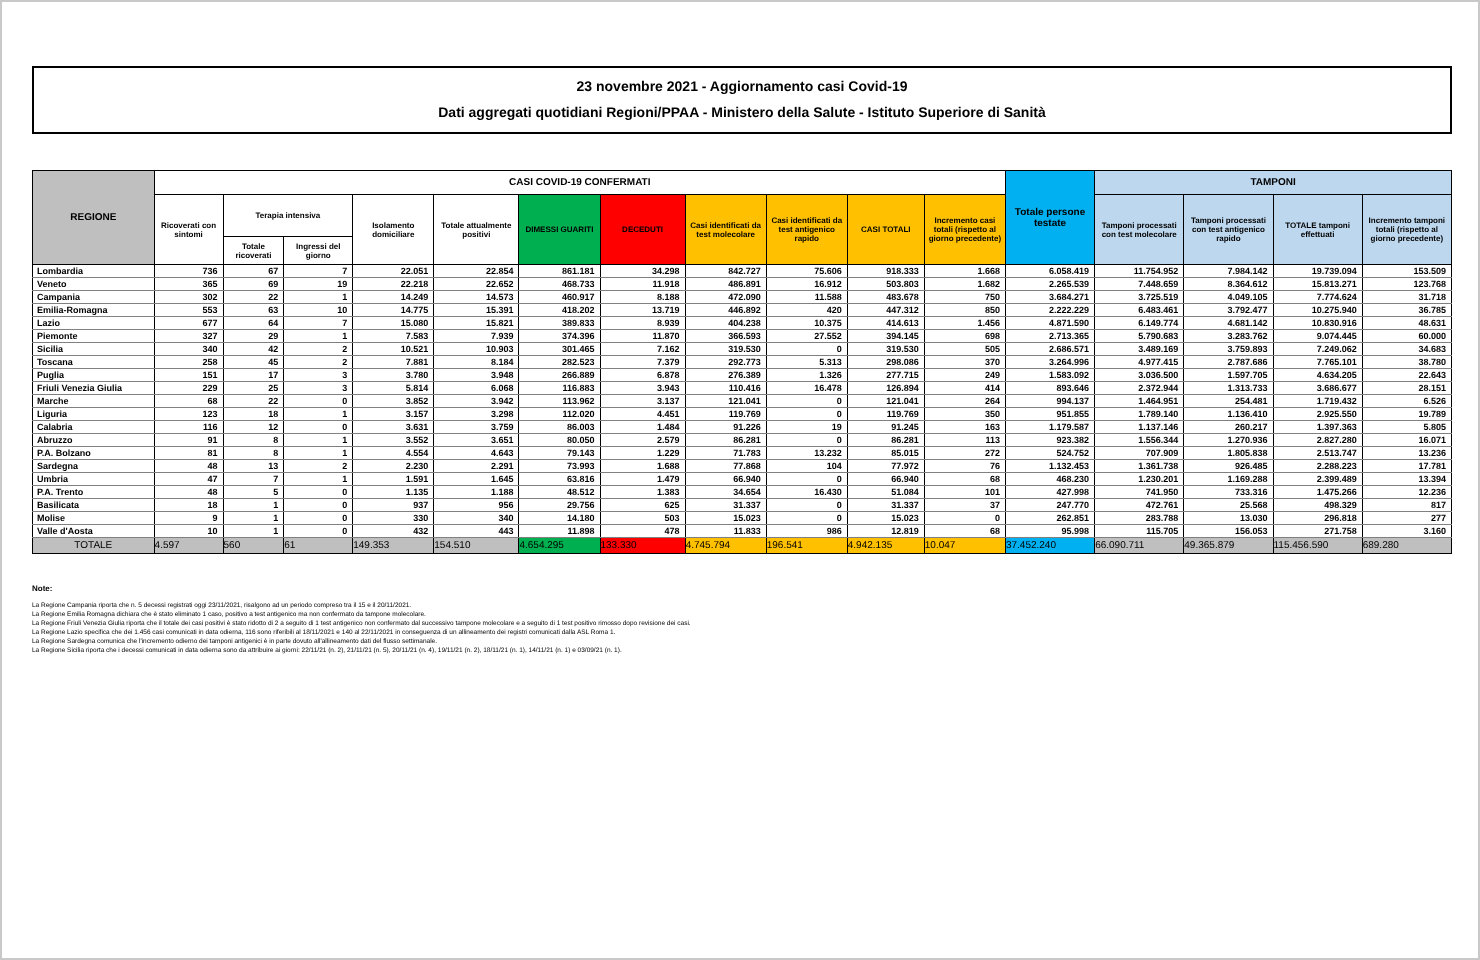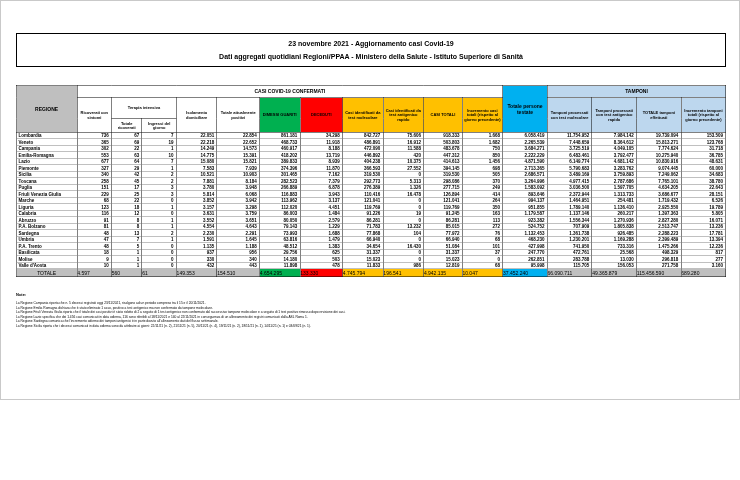--- a/index.html
+++ b/index.html
@@ -1,17 +1,17 @@
 <!DOCTYPE html>
 <html><head>
 <meta charset="utf-8">
 <style>
   * { margin:0; padding:0; box-sizing:border-box; }
   html,body { width:740px; height:480px; background:#ffffff; font-family:"Liberation Sans", sans-serif; }
-  .frame { width:740px; height:400px; border:1px solid #c9c9c9; overflow:hidden; background:#fff; position:relative; }
+  .frame { width:740px; height:480px; border:1px solid #c9c9c9; overflow:hidden; background:#fff; position:relative; }
   .scale { width:1480px; transform:scale(0.5); transform-origin:0 0; padding:64px 30px 0 30px; }
 
   .title-box { width:1420px; border:2px solid #000; text-align:center; padding:10px 0 12px 0; margin-bottom:36px; }
   .title-box .t1 { font-size:14px; font-weight:bold; }
   .title-box .t2 { font-size:14px; font-weight:bold; margin-top:10px; }
 
   table { width:1420px; border-collapse:collapse; table-layout:fixed; }
   th, td { border:1px solid #000; overflow:hidden; }
   thead th { font-weight:bold; text-align:center; vertical-align:middle; padding:1px 2px; background:#fff; }
   .h1 th { height:24px; font-size:10px; }

